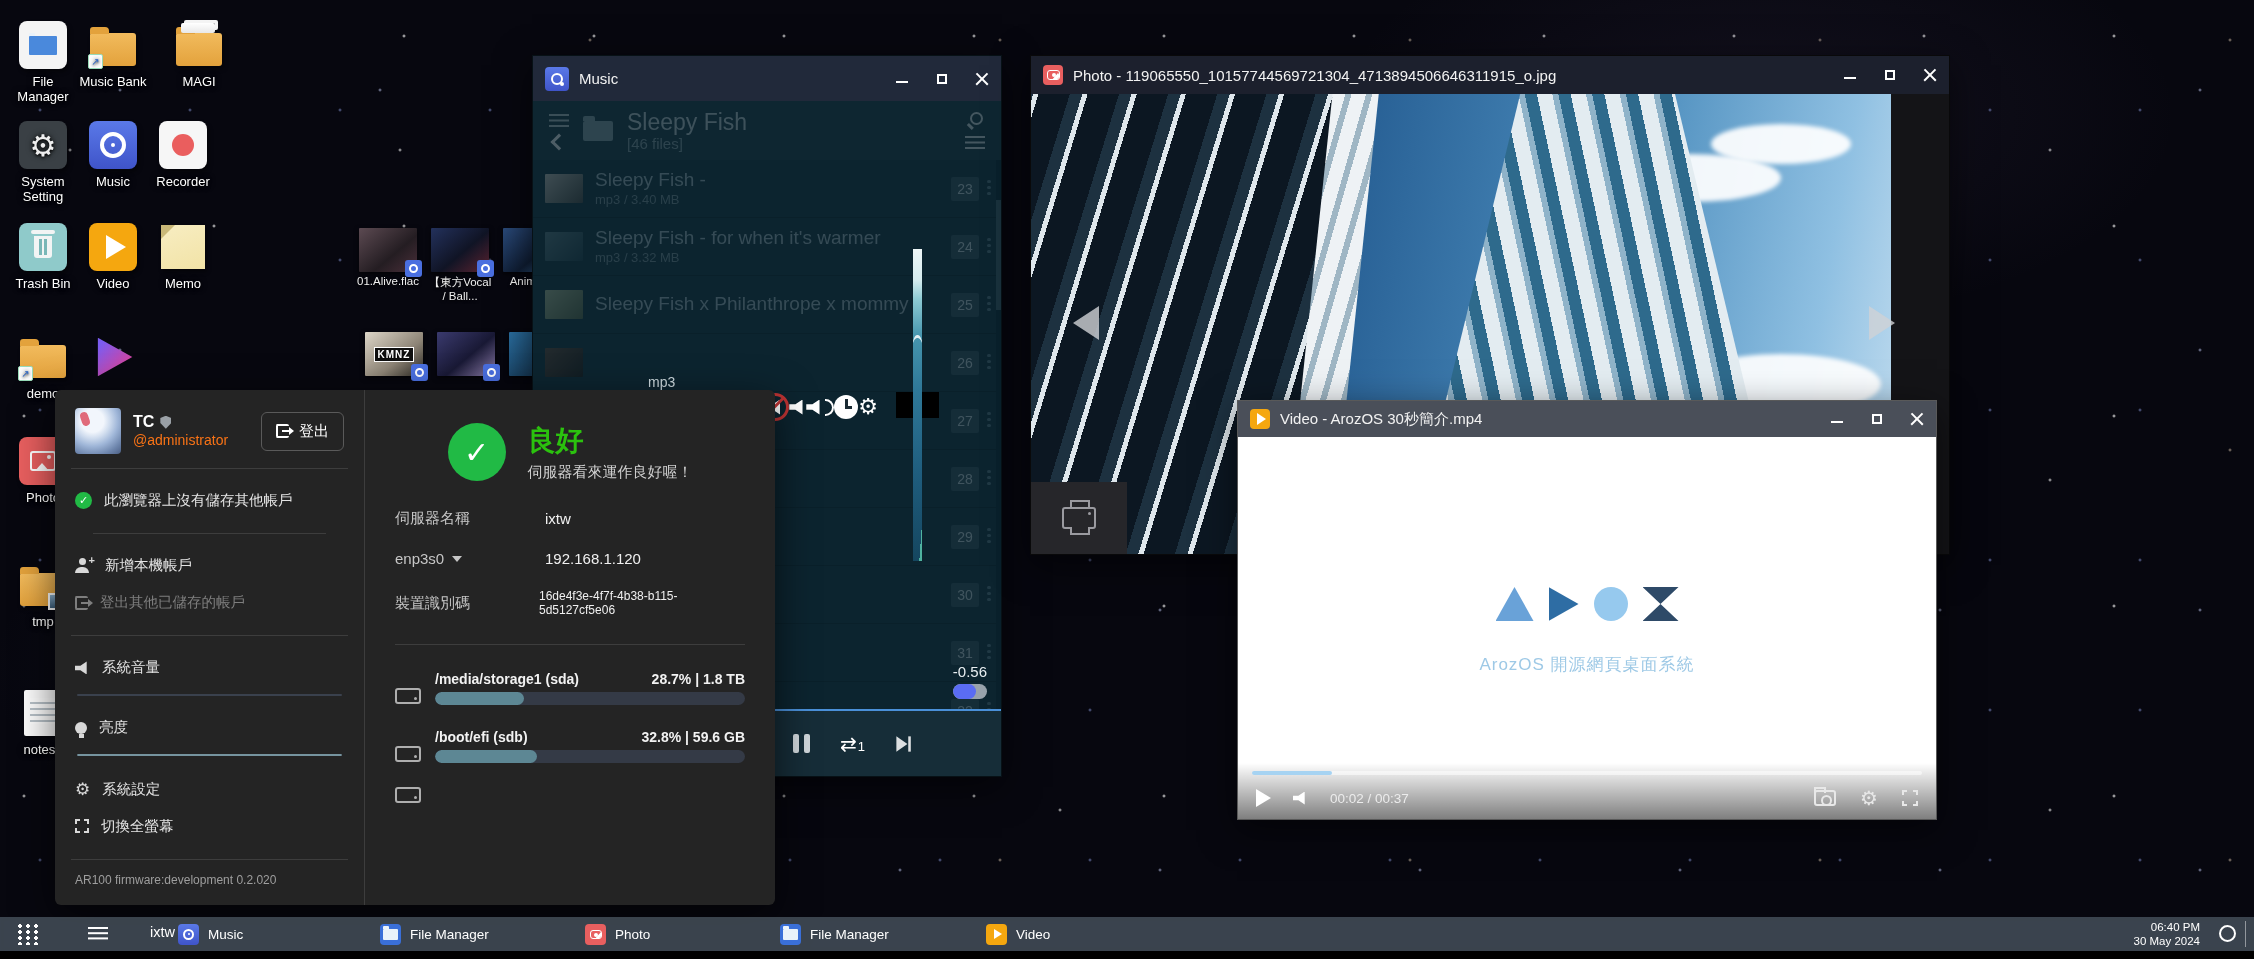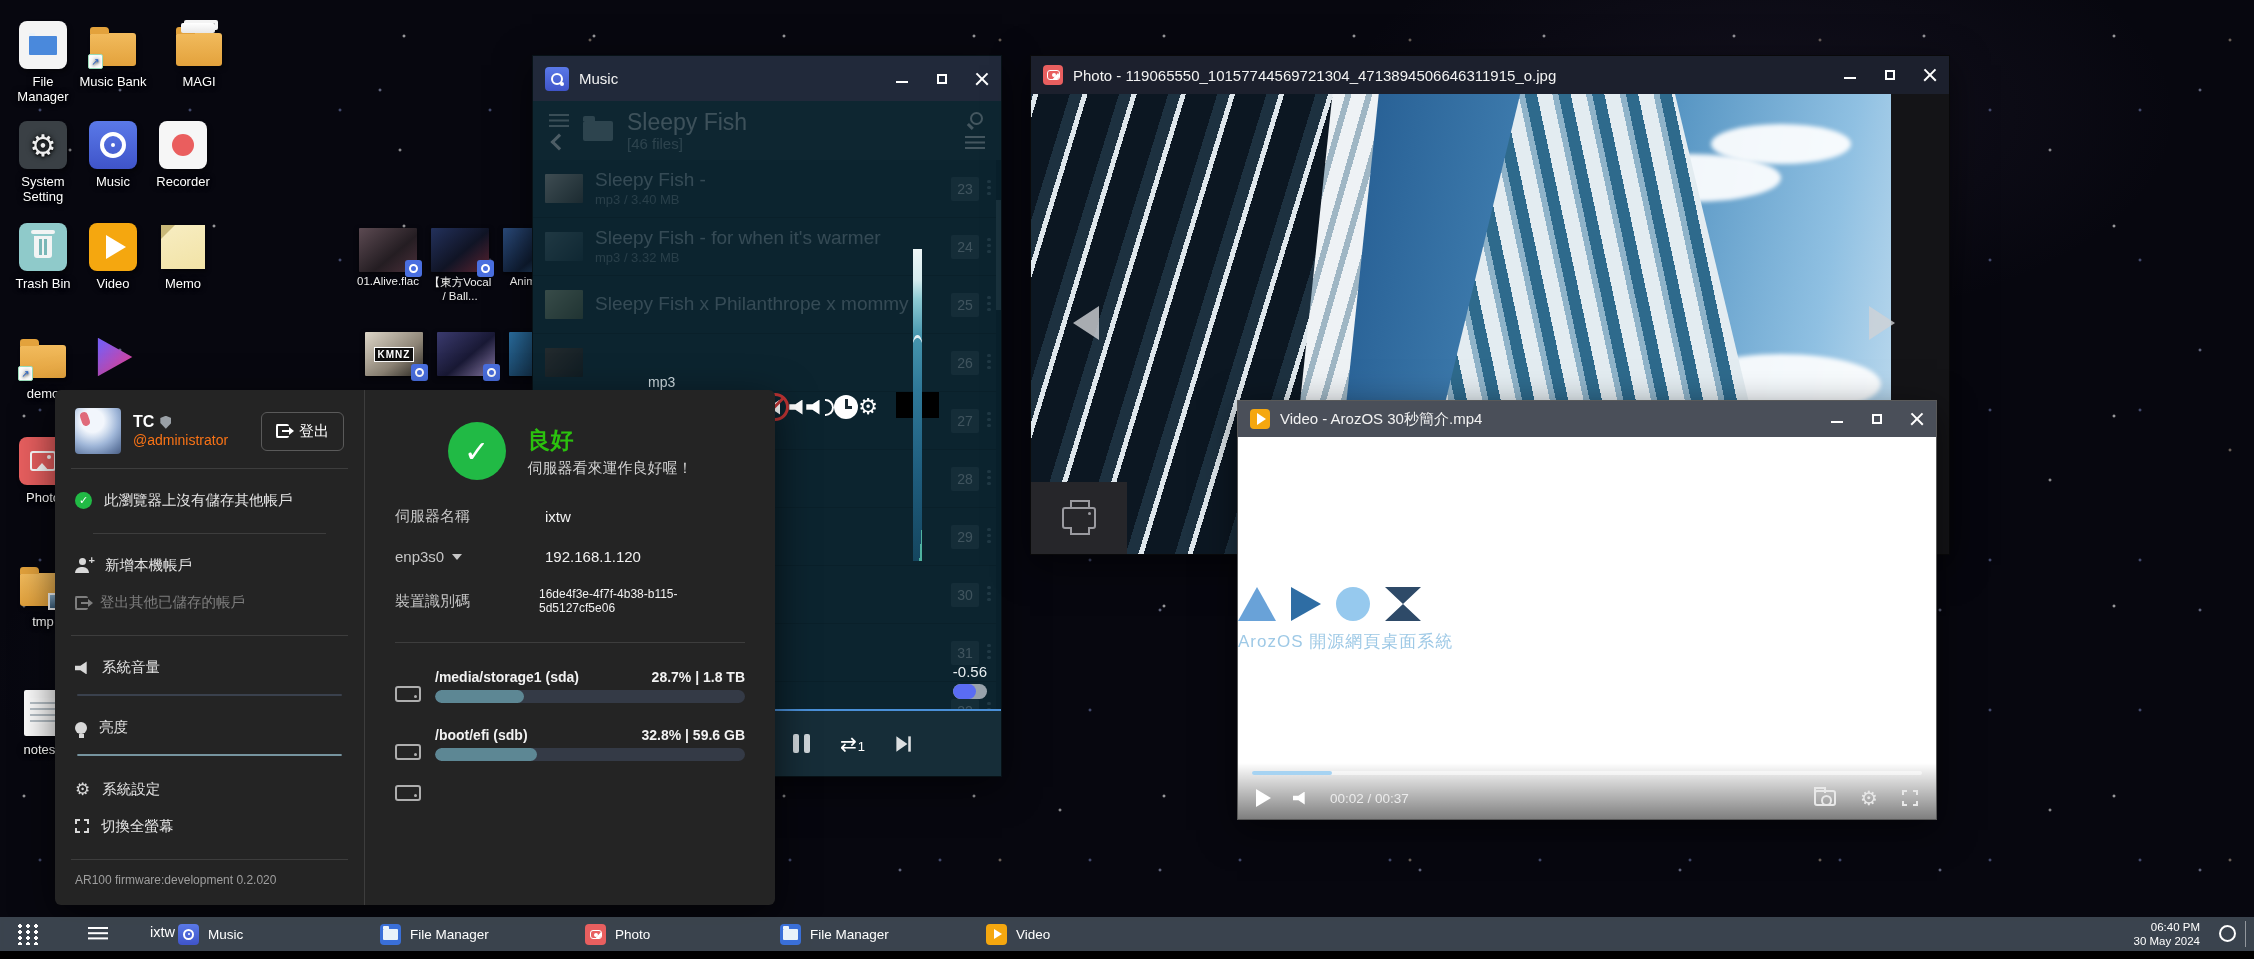--- a/index.html
+++ b/index.html
@@ -161,21 +161,21 @@
   .ph-next{right:54px;border-left:26px solid #cfd2d6;border-top:17px solid transparent;border-bottom:17px solid transparent;}
   .ph-printpanel{position:absolute;left:0;bottom:0;width:96px;height:72px;background:#26262a;display:flex;align-items:center;justify-content:center;z-index:2;}
   .icon-printer{position:relative;width:34px;height:22px;border:2.5px solid #9a9aa0;border-radius:3px;}
   .icon-printer::before{content:"";position:absolute;left:6px;top:-9px;width:16px;height:7px;border:2.5px solid #9a9aa0;border-bottom:none;}
   .icon-printer::after{content:"";position:absolute;left:6px;bottom:-8px;width:16px;height:6px;border:2.5px solid #9a9aa0;border-top:none;background:#26262a;}
   .icon-printer i{position:absolute;right:3px;top:3px;width:3px;height:3px;background:#9a9aa0;border-radius:50%;}
   
   #video-win{left:1237px;top:400px;width:700px;height:420px;background:#fff;}
   #video-win .titlebar{height:36px;background:rgba(42,48,60,.85);}
   .v-content{position:absolute;left:0;top:36px;right:0;bottom:0;background:#fff;overflow:hidden;}
-  .v-logo{position:absolute;left:0;right:0;top:150px;display:flex;flex-direction:column;align-items:flex-start;gap:9px;}
+  .v-logo{position:absolute;left:0;right:0;top:150px;display:flex;flex-direction:column;align-items:center;gap:32px;}
   .v-shapes{display:flex;align-items:center;gap:15px;}
   .v-shapes .s-tri{width:38px;height:34px;background:#69a2d8;clip-path:polygon(50% 0,100% 100%,0 100%);}
   .v-shapes .s-play{width:30px;height:34px;background:#2e6da4;clip-path:polygon(0 0,100% 50%,0 100%);}
   .v-shapes .s-circle{width:34px;height:34px;border-radius:50%;background:#96c9ee;}
   .v-shapes .s-x{width:36px;height:34px;background:#2e4a68;clip-path:polygon(0 0,100% 0,50% 50%,100% 100%,0 100%,50% 50%);}
   .v-logotext{color:#9ec9e6;font-size:17px;letter-spacing:1px;}
   .v-controls{position:absolute;left:0;right:0;bottom:0;height:56px;background:linear-gradient(rgba(0,0,0,0),rgba(0,0,0,.5));}
   .v-progress{position:absolute;left:14px;right:14px;top:8px;height:3.5px;background:rgba(255,255,255,.55);border-radius:2px;cursor:pointer;}
   .v-progress .fill{height:100%;background:#a6d3f2;border-radius:2px;}
   .v-bar{position:absolute;left:0;right:0;bottom:0;height:42px;display:flex;align-items:center;padding:0 18px;gap:22px;color:#f2f2f2;}
@@ -219,21 +219,21 @@
   .slider{height:11px;border-radius:7px;background:#3a414d;margin:8px 2px 4px;overflow:hidden;cursor:pointer;}
   .slider .fill{height:100%;border-radius:7px;background:#76949f;}
   .u-small{font-size:12px;color:#9e9e9e;}
   .spk.gray{background:#d8d8d8;clip-path:polygon(0 32%,36% 32%,78% 0,78% 100%,36% 68%,0 68%);width:15px;height:13px;}
   .bulb{position:relative;width:12px;height:12px;border-radius:50%;background:#d8d8d8;flex:0 0 auto;}
   .bulb::after{content:"";position:absolute;left:3.5px;bottom:-4px;width:5px;height:4px;background:#d8d8d8;}
   
   .s-col{flex:1;padding:24px 30px;display:flex;flex-direction:column;}
   .s-head{display:flex;align-items:center;gap:22px;justify-content:center;margin:8px 0 16px;}
   .bigck{width:58px;height:58px;border-radius:50%;background:#21ba45;display:flex;align-items:center;justify-content:center;color:#fff;font-size:30px;font-weight:bold;}
-  .s-head .txt .good{color:#2bc20e;font-size:23px;font-weight:bold;}
+  .s-head .txt .good{color:#2bc20e;font-size:28px;font-weight:bold;}
   .s-head .txt .desc{color:#cfcfcf;font-size:15px;margin-top:3px;}
   .s-row{display:flex;align-items:center;margin:11px 0;font-size:15px;}
   .s-row .lbl{width:150px;color:#c6c6c6;display:flex;align-items:center;gap:8px;}
   .s-row .val{color:#f0f0f0;}
   .s-row .val.small{font-size:12px;}
   .caret{width:0;height:0;border-left:5px solid transparent;border-right:5px solid transparent;border-top:6px solid #c6c6c6;display:inline-block;}
   .disk{display:flex;align-items:flex-end;gap:14px;margin:10px 0 14px;}
   .hdd{width:26px;height:16px;border:2.2px solid #aeaeae;border-radius:3px;position:relative;flex:0 0 auto;margin-bottom:1px;}
   .hdd::after{content:"";position:absolute;right:2px;bottom:2px;width:3px;height:3px;border-radius:50%;background:#aeaeae;}
   .disk .body{flex:1;}

